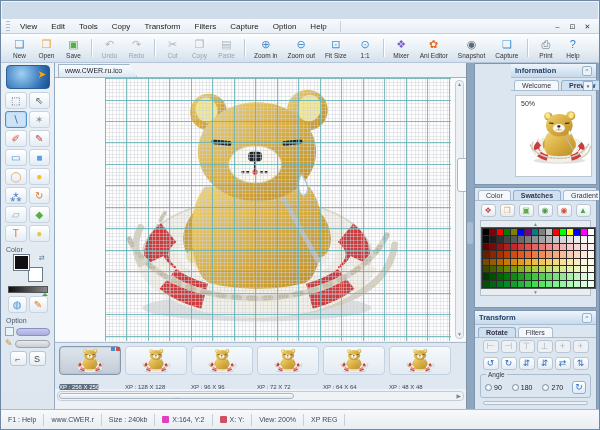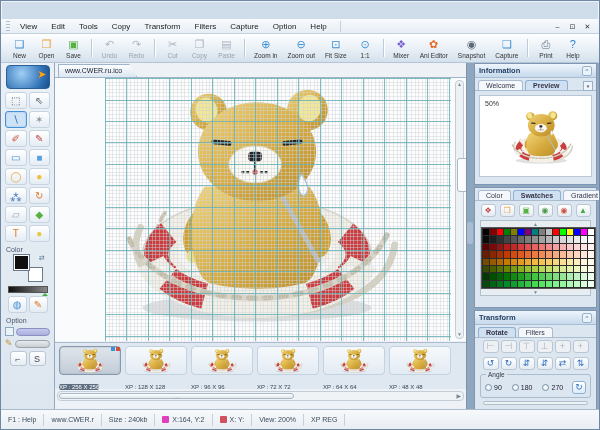--- a/index.html
+++ b/index.html
@@ -86,21 +86,21 @@
   .hscroll .grip{position:absolute;left:50%;top:0;transform:translateX(-50%);font-size:6px;color:#8a9aa8;line-height:8px;}
   .hscroll .arr{position:absolute;right:2px;top:0;font-size:6px;color:#7a8a9a;line-height:9px;}
 
   
   .splitter{position:absolute;left:466px;top:62px;width:6px;bottom:20px;background:#8fa6bf;}
   .splitter .handle{position:absolute;left:0;right:0;top:46%;height:22px;background:#a9bcd1;border-radius:2px;}
 
   
   .rightcol{position:absolute;left:472px;top:62px;right:0;bottom:20px;background:#8fa6bf;}
   .panel{position:absolute;left:1px;right:2px;background:#dce6f1;border:1px solid #7e96b4;}
-  .panel.info{top:0;height:122px;}
+  .panel.info{top:0;height:122px;padding-left:36px;}
   .panel.mixer{top:124px;height:121px;}
   .panel.transform{top:247px;height:101px;}
   .panel-header{height:14px;background:linear-gradient(#eef5fc,#c6d9ec);border-bottom:1px solid #a9bed3;display:flex;align-items:center;padding:0 4px;}
   .panel-title{font-size:7.5px;font-weight:bold;color:#1c3a5e;}
   .collapse-btn{margin-left:auto;width:10px;height:10px;border:1px solid #9ab2c8;border-radius:2px;background:#eaf2fa;font-size:6px;line-height:8px;text-align:center;color:#3a6aa0;}
   .tabs{display:flex;gap:2px;padding:2px 3px 0;}
   .tab{font-size:7px;padding:1px 7px;border:1px solid #aabccd;border-bottom:none;border-radius:3px 3px 0 0;background:#f4f8fc;color:#334;}
   .tab.active{background:#cfe0f2;border-color:#8fb0d0;font-weight:bold;}
   .tab-strip{border-bottom:1px solid #aabccd;position:relative;}
   .tab-menu-btn{position:absolute;right:3px;top:3px;width:10px;height:10px;border:1px solid #9ab2c8;background:#eef4fa;font-size:5px;line-height:9px;text-align:center;color:#456;}

